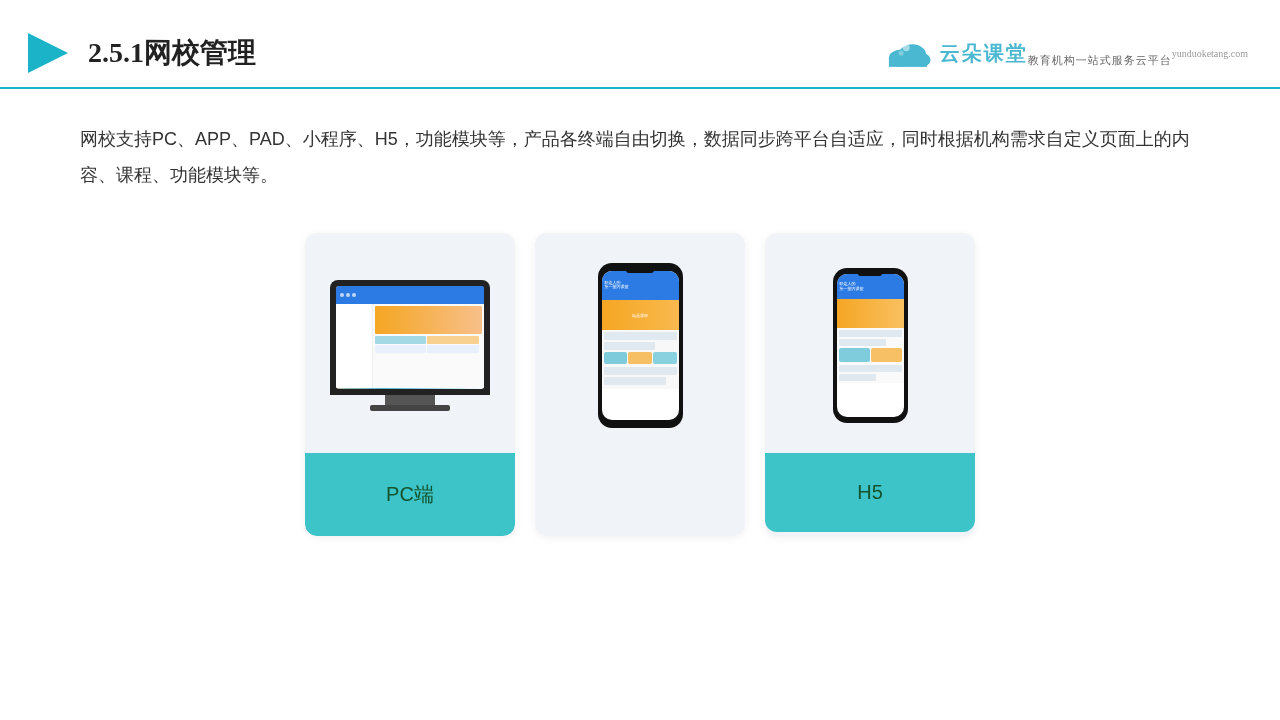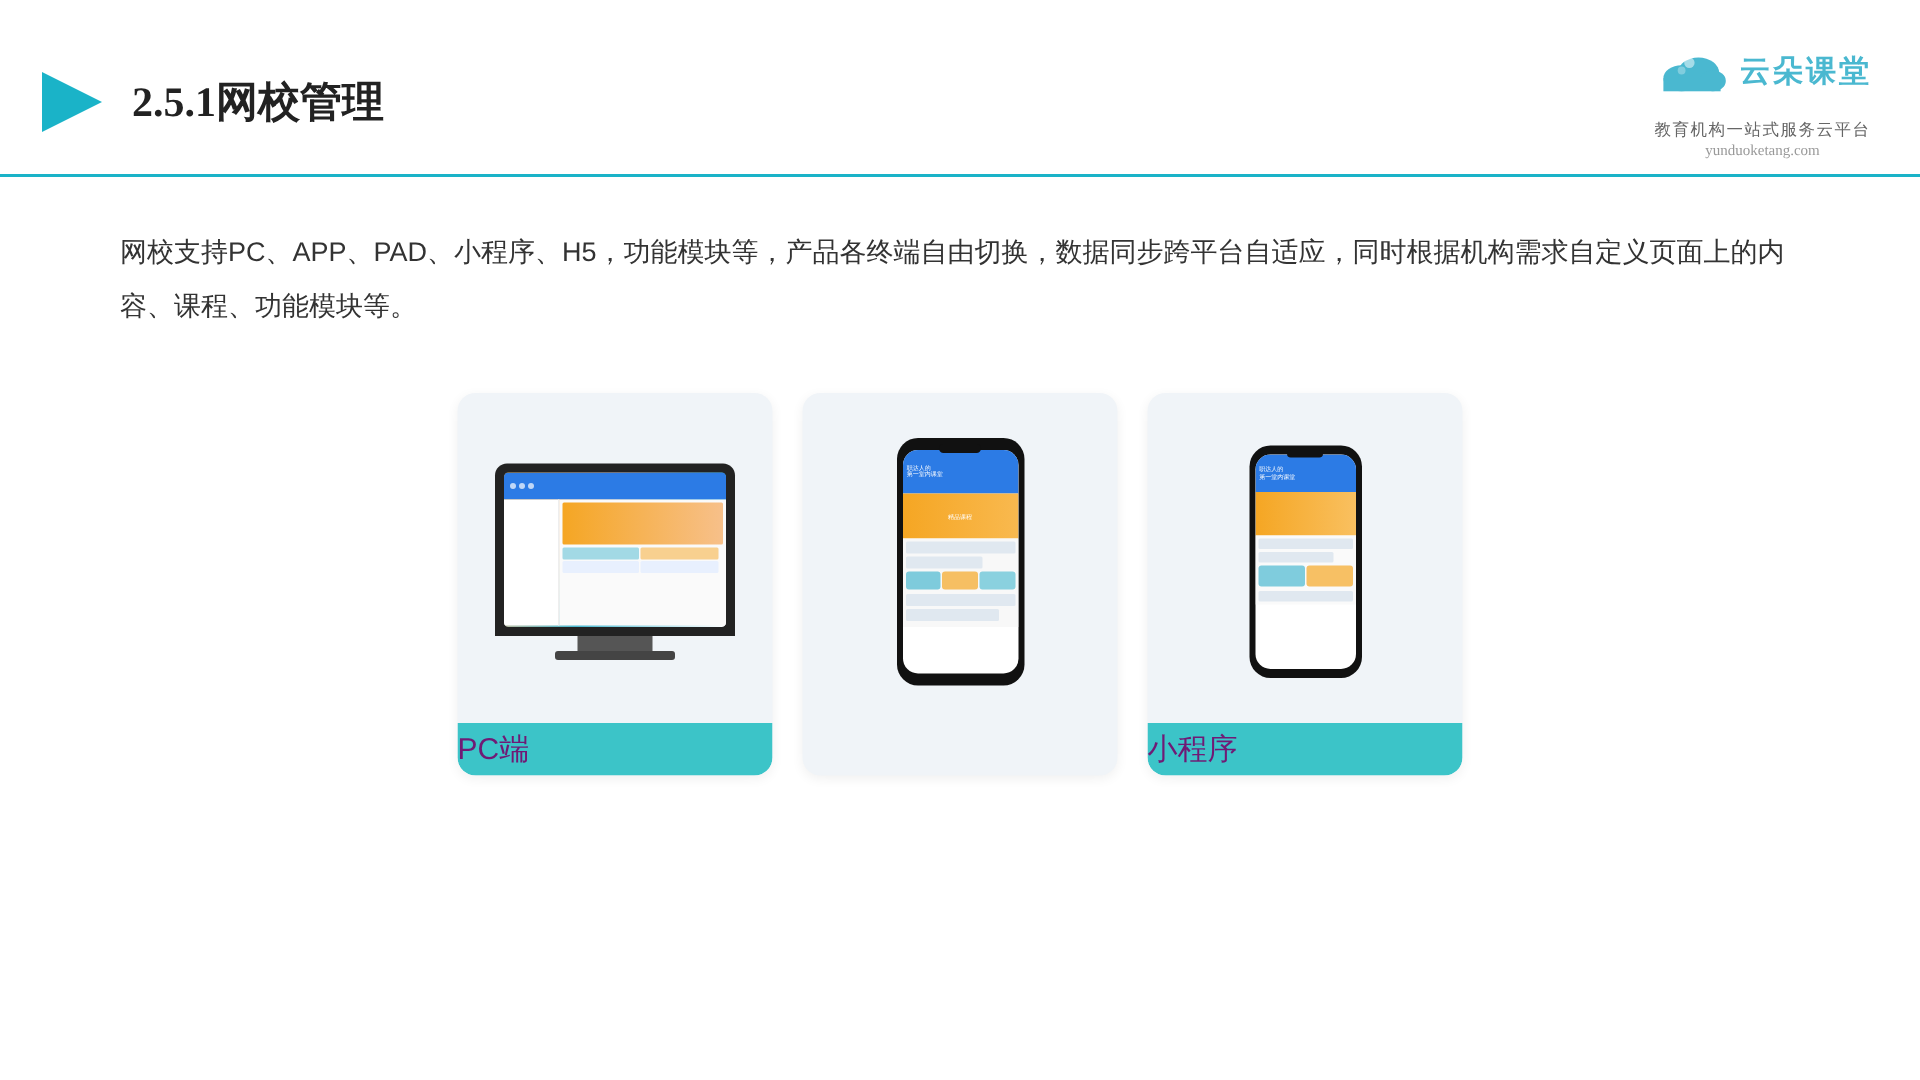--- a/index.html
+++ b/index.html
@@ -30,21 +30,20 @@
       width: 48px;
       height: 48px;
     }
     .page-title {
       font-size: 28px;
       font-weight: bold;
       color: #222;
     }
     .logo-area {
       display: flex;
-      flex-direction: column;
       align-items: center;
     }
     .logo-cloud {
       display: flex;
       align-items: center;
       gap: 6px;
     }
     .cloud-icon-svg {
       width: 52px;
       height: 36px;
@@ -96,24 +95,24 @@
       width: 100%;
       height: 220px;
       display: flex;
       align-items: center;
       justify-content: center;
       padding: 20px 16px 16px;
     }
     .card-label {
       width: 100%;
       background: #3cc4c8;
-      color: #701a75;
-      text-align: left;
+      color: #14532d;
+      text-align: center;
       font-size: 20px;
-      padding: 4px 0;
+      padding: 28px 0;
       font-weight: 500;
       border-radius: 0 0 12px 12px;
     }
 
     
     
     .pc-monitor {
       display: flex;
       flex-direction: column;
       align-items: center;
@@ -415,38 +414,39 @@
             </div>
             <div class="phone-row" style="margin-top:3px"></div>
             <div class="phone-row" style="width:85%"></div>
           </div>
         </div>
       </div>
     </div>
   </div>
 
 
+
   <div class="card">
     <div class="card-image-area">
       <div class="phone-mini">
         <div class="phone-mini-notch"></div>
         <div class="phone-mini-screen">
           <div style="height:18%;background:#2c7be5;display:flex;align-items:center;padding:2px 3px;">
             <div style="font-size:4px;color:#fff;line-height:1.3;">职达人的<br>第一堂内课堂</div>
           </div>
           <div style="height:20%;background:linear-gradient(90deg,#f5a623,#f9c060);"></div>
           <div style="flex:1;padding:2px;background:#fafafa;">
             <div style="height:7px;background:#e0e8f0;border-radius:1px;margin-bottom:2px;"></div>
-            <div style="height:7px;background:#e0e8f0;border-radius:1px;margin-bottom:2px;width:80%;"></div>
+            <div style="height:7px;background:#e0e8f0;border-radius:1px;margin-bottom:2px;width:75%;"></div>
             <div style="display:flex;gap:1px;margin-top:2px;">
               <div style="flex:1;height:14px;background:#4ab8d0;opacity:0.7;border-radius:2px;"></div>
               <div style="flex:1;height:14px;background:#f5a623;opacity:0.7;border-radius:2px;"></div>
             </div>
             <div style="height:7px;background:#e0e8f0;border-radius:1px;margin-top:3px;"></div>
+            <div style="height:7px;background:#e0e8f0;border-radius:1px;margin-top:2px;width:60%;"></div>
           </div>
         </div>
       </div>
     </div>
-    <div class="card-label">小程序</div>
+    <div class="card-label">H5</div>
   </div>
 
-
 </div>
 
 </body></html>

